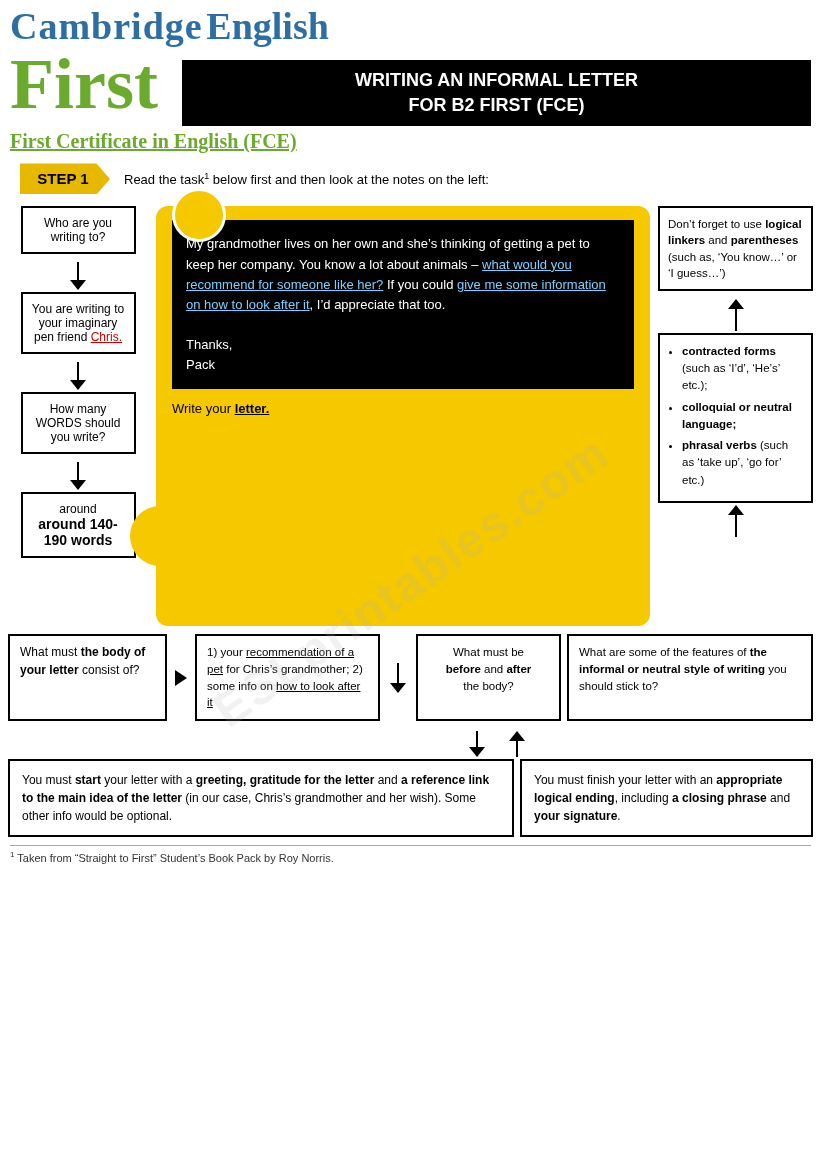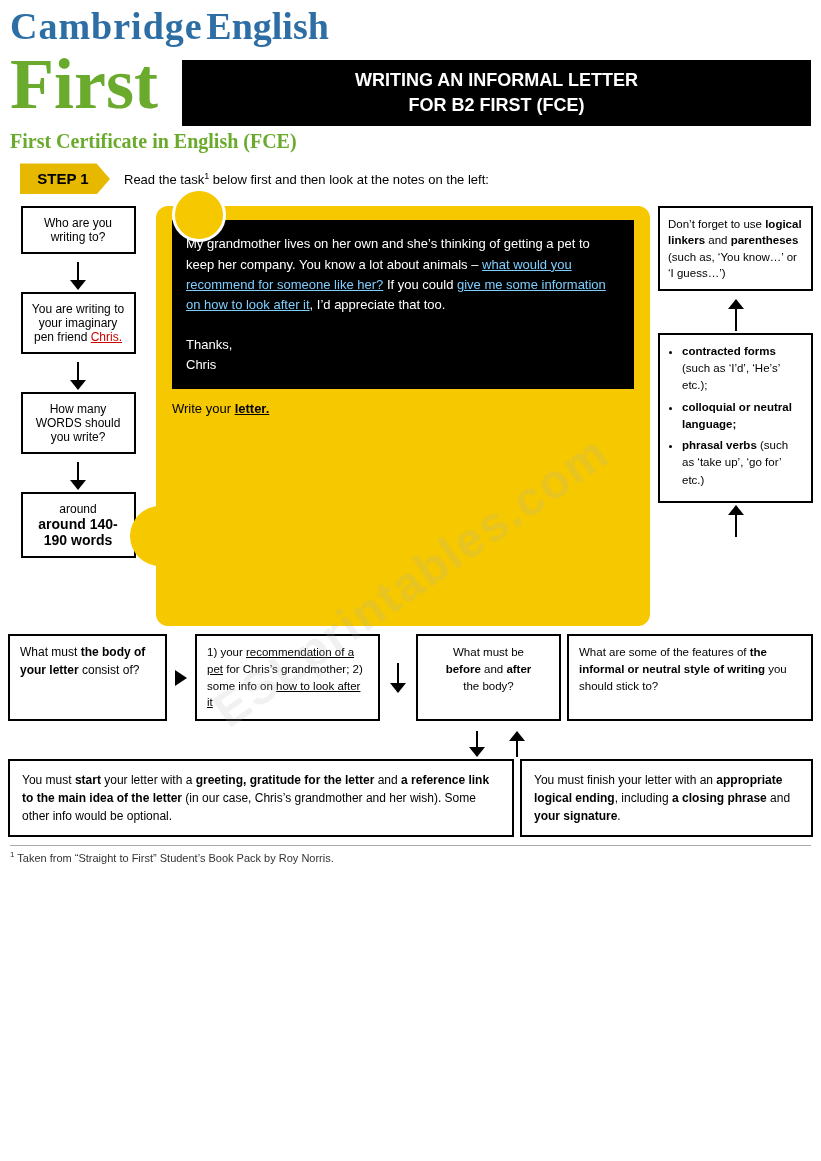--- a/index.html
+++ b/index.html
@@ -42,20 +42,21 @@
       padding: 8px 16px;
       line-height: 1.4;
       flex: 1;
     }
     .fce-subtitle {
       color: #6aab2e;
       font-size: 20px;
       font-weight: bold;
       padding: 4px 10px 2px 10px;
       font-family: 'Georgia', serif;
+      text-decoration: underline;
     }
 
     
     .step-banner {
       display: flex;
       align-items: center;
       padding: 4px 10px;
       margin: 4px 10px 8px 10px;
     }
     .step-arrow {
@@ -381,21 +382,21 @@
       </div>
     </div>
 
     <div class="center-col">
       <div class="yellow-card" style="position:relative;">
         <div class="yellow-card-circle"></div>
         <div class="letter-body">
           <span>My grandmother lives on her own and she’s thinking of getting a pet to keep her company. You know a lot about animals – </span><span class="underline-blue">what would you recommend for someone like her?</span><span> If you could </span><span class="underline-blue">give me some information on how to look after it</span><span>, I’d appreciate that too.</span>
           <br><br>
           <span>Thanks,</span><br>
-          <span>Chris</span>
+          <span>Pack</span>
         </div>
         <div class="write-instruction">
           <span>Write your</span> <strong>letter.</strong>
         </div>
 
         <div class="yellow-circle-left"></div>
       </div>
     </div>
 
     <div class="right-col">

